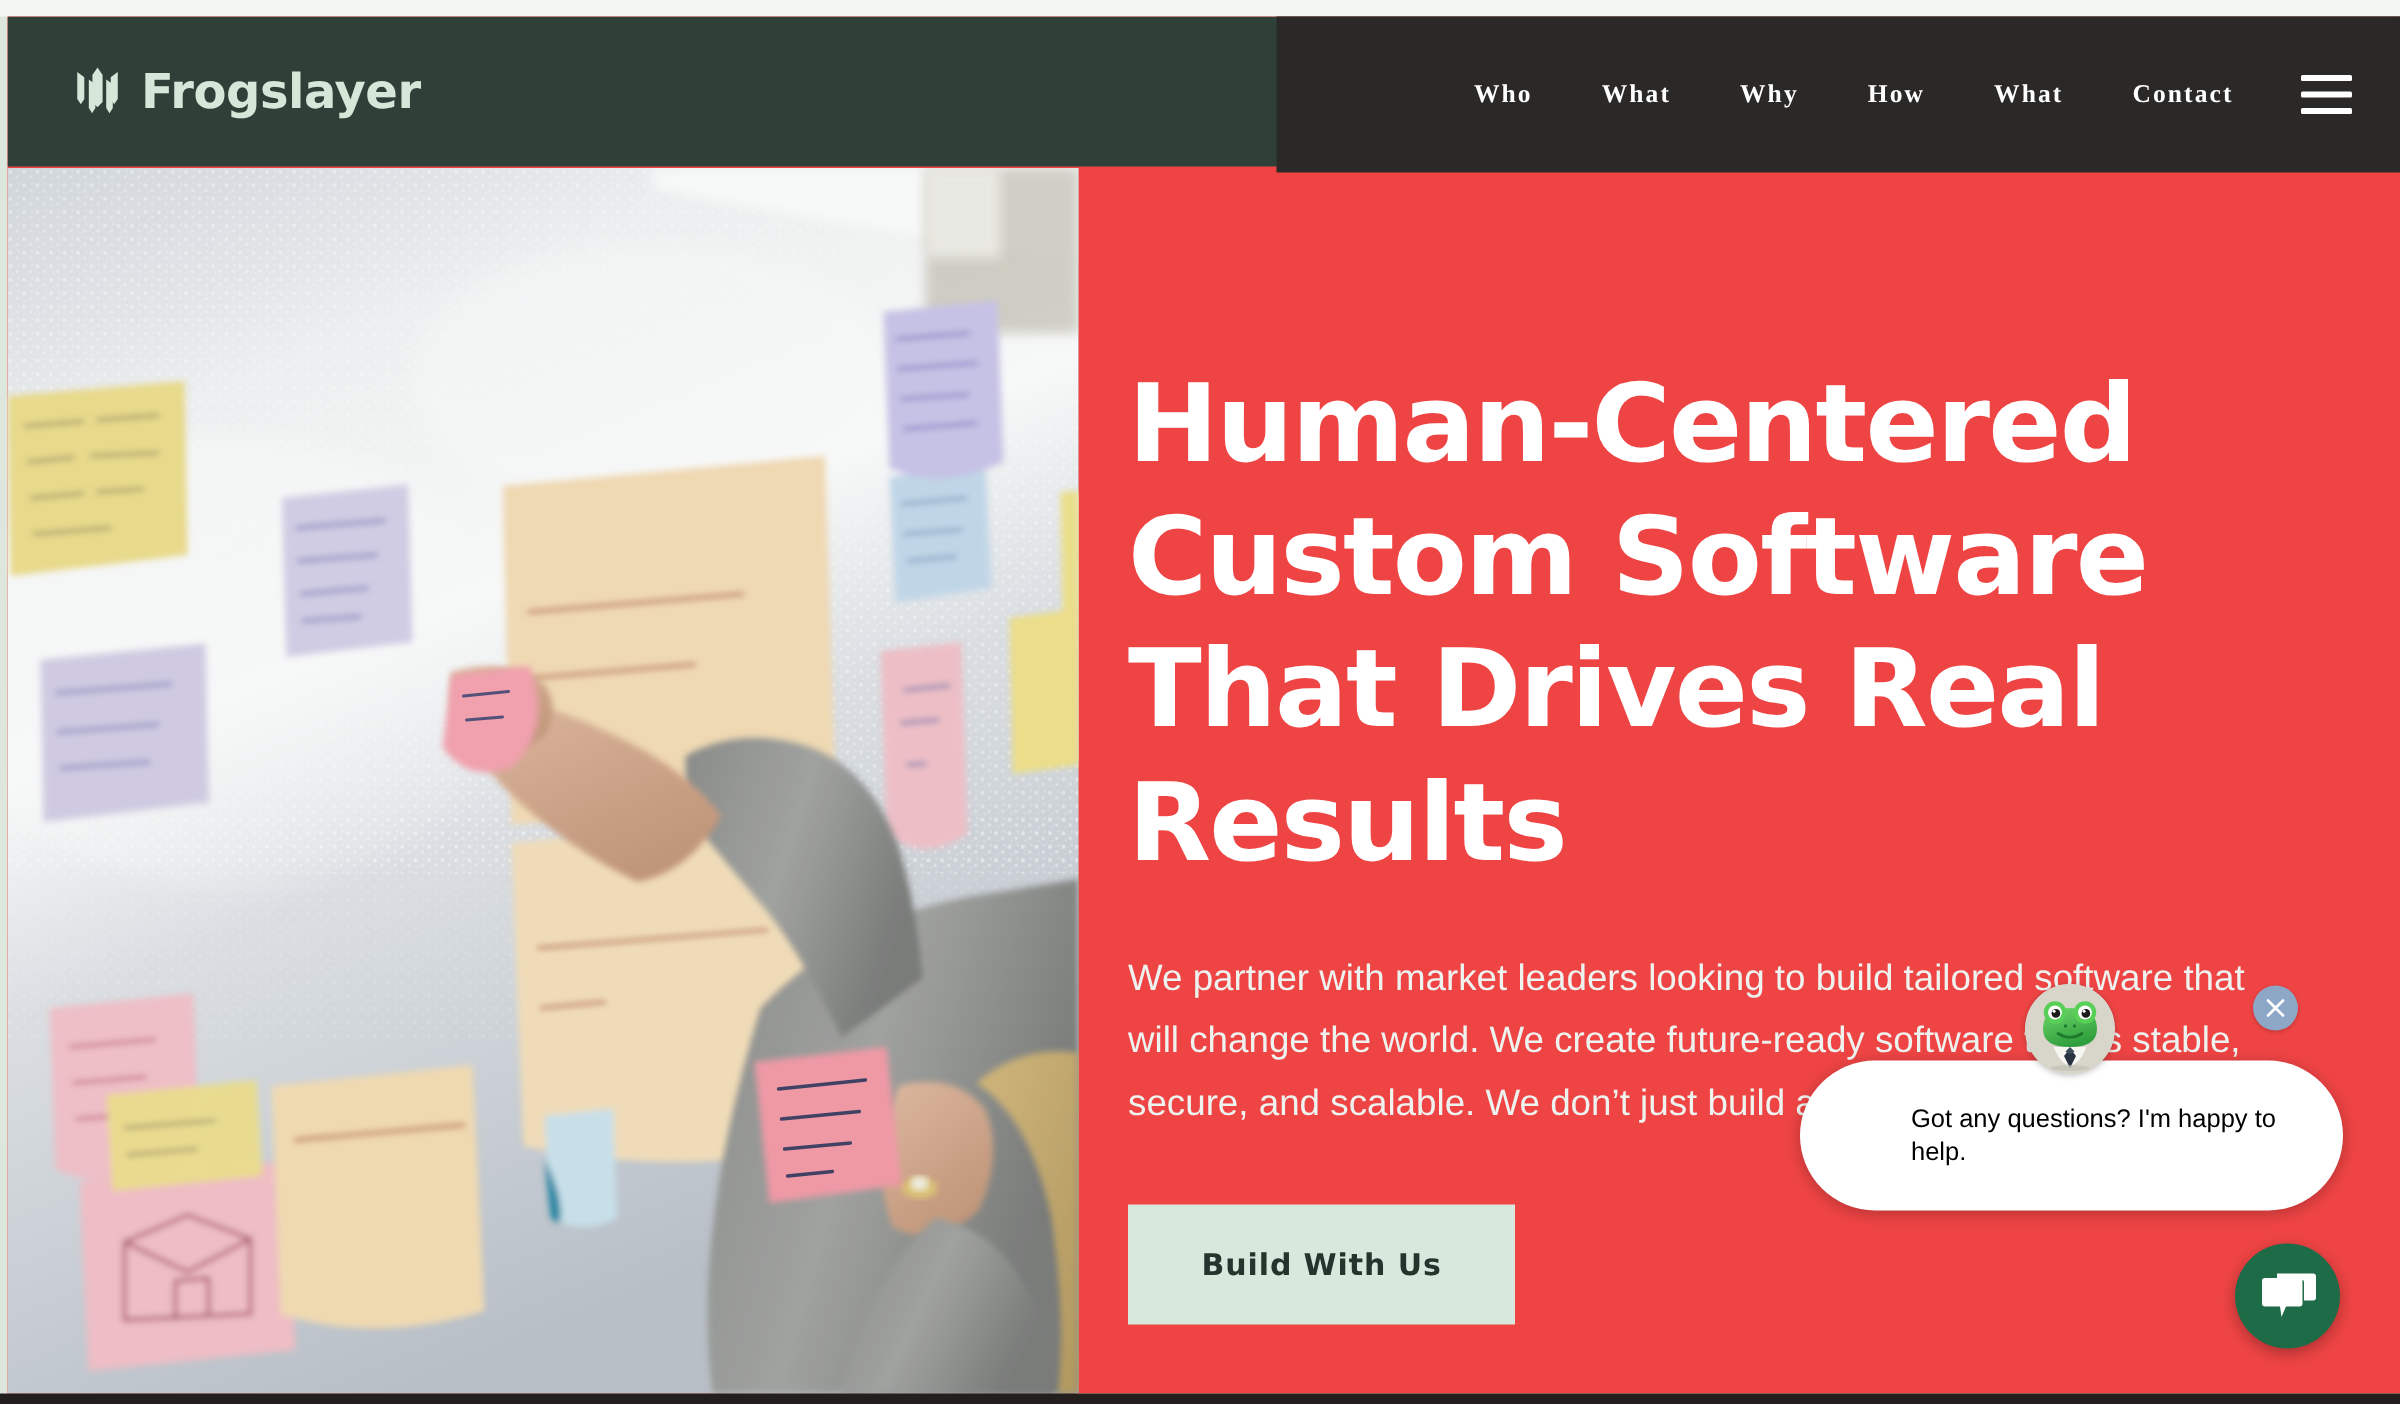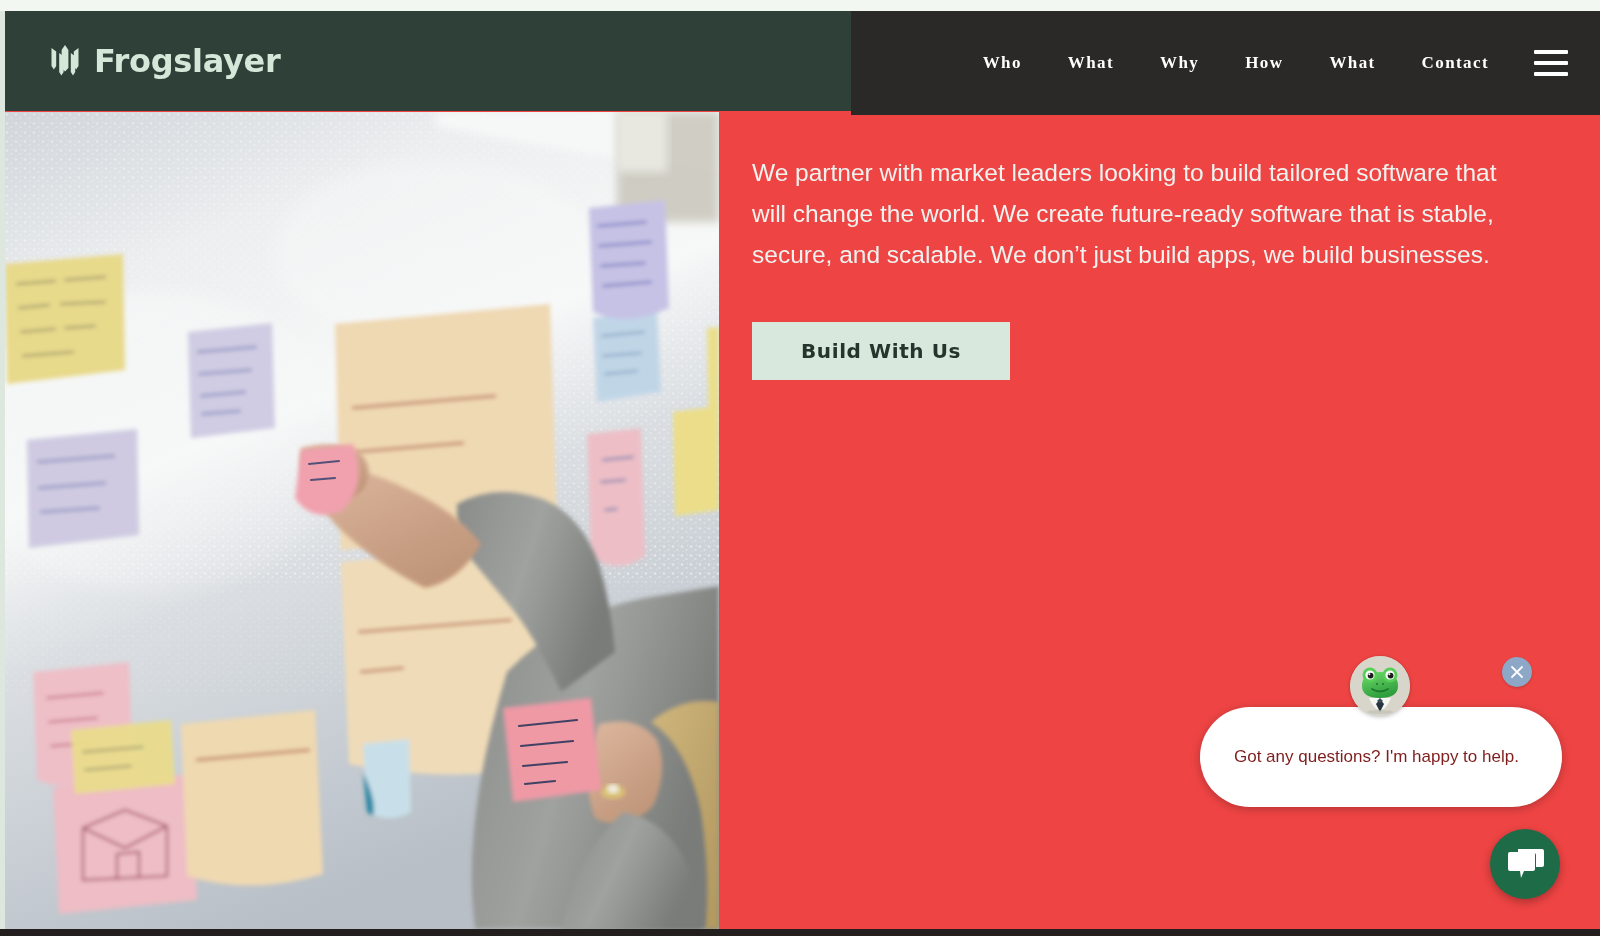--- a/index.html
+++ b/index.html
@@ -122,21 +122,21 @@
   }
   #cta {
     display:inline-block;
     margin-top:47px;
     background:#d8e8dc;
     color:#23352c;
     font-family:"DejaVu Sans", sans-serif;
     font-size:20px;
     font-weight:bold;
     letter-spacing:0.6px;
-    padding:17px 49px;
+    padding:28px 49px;
     border:none;
     cursor:pointer;
   }
 
   
   #chat-widget { position:absolute; left:0; top:0; width:1600px; height:936px; pointer-events:none; }
   #chat-widget > * { pointer-events:auto; }
 
   #chat-avatar {
     position:absolute; left:1350px; top:656px;
@@ -162,26 +162,27 @@
     position:absolute; left:1200px; top:707px;
     width:362px; height:100px;
     background:#ffffff;
     border-radius:50px;
     box-shadow:0 2px 10px rgba(0,0,0,0.25);
     display:flex; align-items:center;
     z-index:2;
     cursor:pointer;
   }
   #chat-bubble-text {
-    color:#7f1d1d;
+    color:#000000;
     font-size:17px;
     padding-left:34px;
     padding-right:22px;
     line-height:1.3;
     font-family:"Liberation Sans", sans-serif;
+    margin-left:40px;
   }
 
   #chat-launcher {
     position:absolute; left:1490px; top:829px;
     width:70px; height:70px; border-radius:50%;
     background:#1d6b47;
     display:flex; align-items:center; justify-content:center;
     cursor:pointer; z-index:2;
     box-shadow:0 3px 10px rgba(0,0,0,0.3);
   }
@@ -372,20 +373,21 @@
           </g>
 
           <path d="M618 700 Q662 708 684 756 Q700 800 698 817 L556 817 Q568 748 618 700 Z" fill="url(#sweater)" filter="url(#blur2)"></path>
         </g>
 
         <rect x="0" y="0" width="714" height="817" fill="#0e1a14" opacity="0.03"></rect>
       </svg>
     </div>
 
     <div id="hero-copy">
+      <h1 id="headline">Human-Centered Custom Software That Drives Real Results</h1>
       <p id="subcopy">We partner with market leaders looking to build tailored software that will change the world. We create future-ready software that is stable, secure, and scalable. We don’t just build apps, we build businesses.</p>
       <button id="cta">Build With Us</button>
     </div>
 
     <nav id="nav-panel">
       <div id="nav-links">
         <a class="nav-link">Who</a>
         <a class="nav-link">What</a>
         <a class="nav-link">Why</a>
         <a class="nav-link">How</a>

